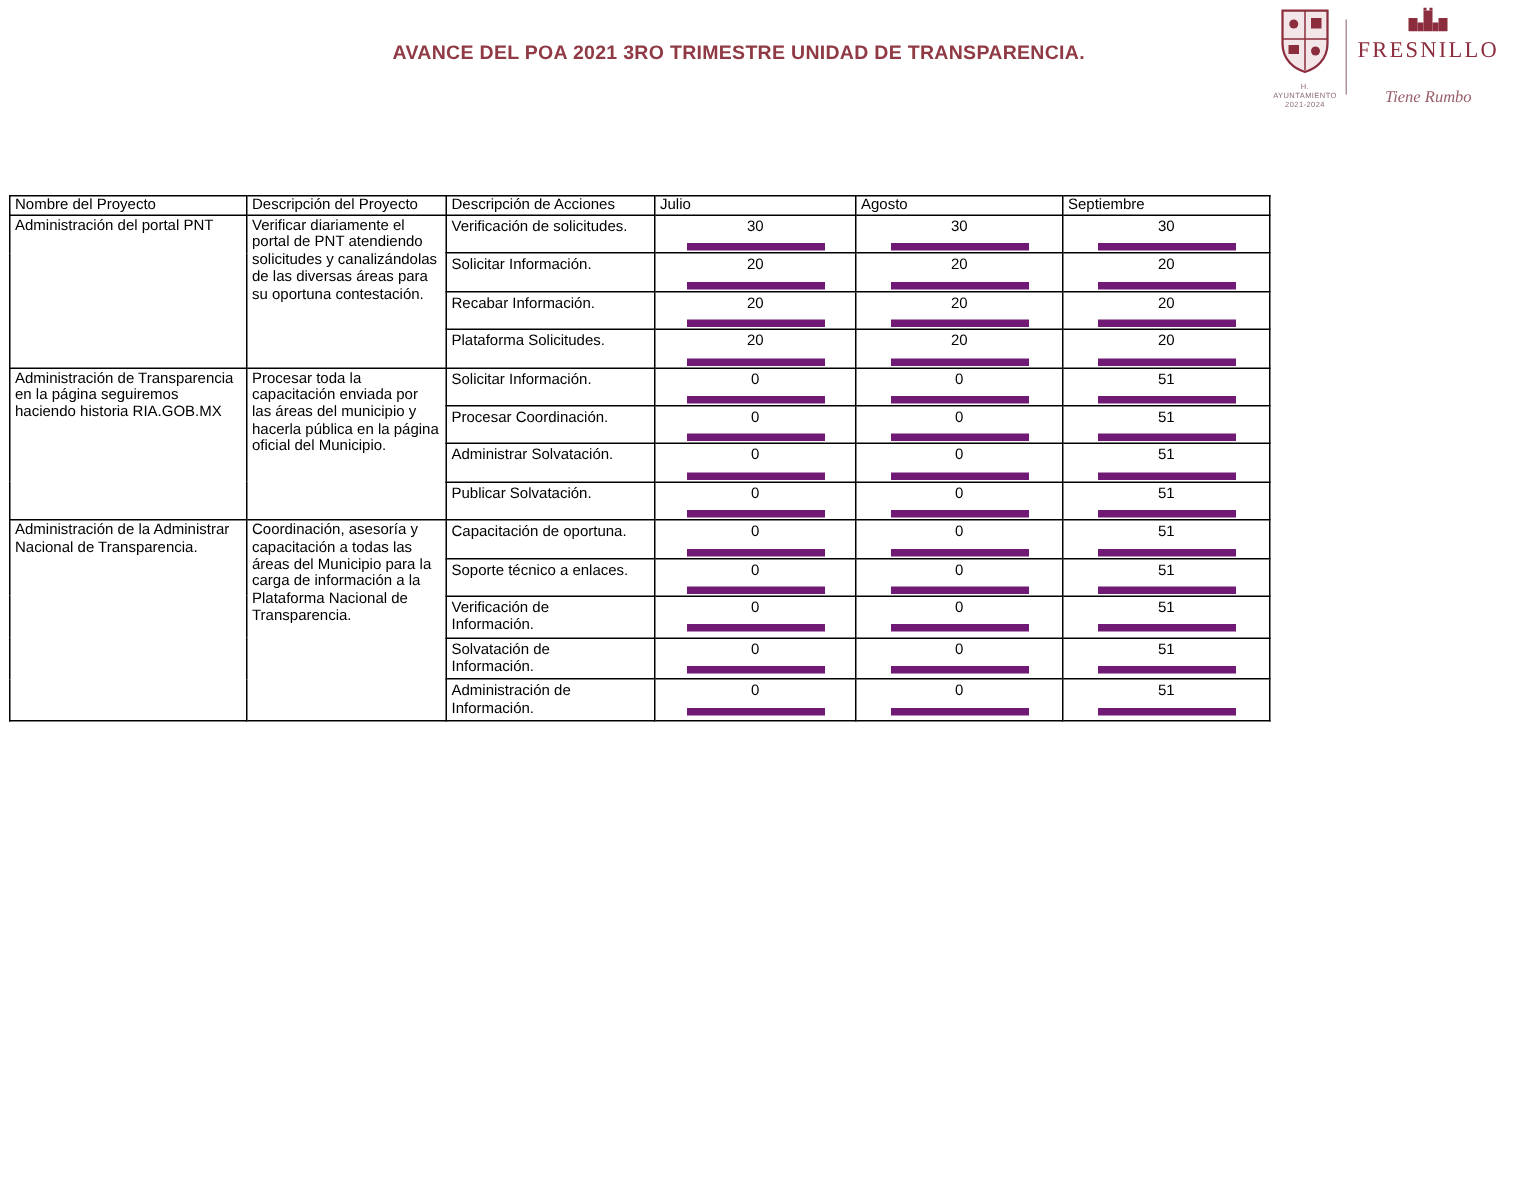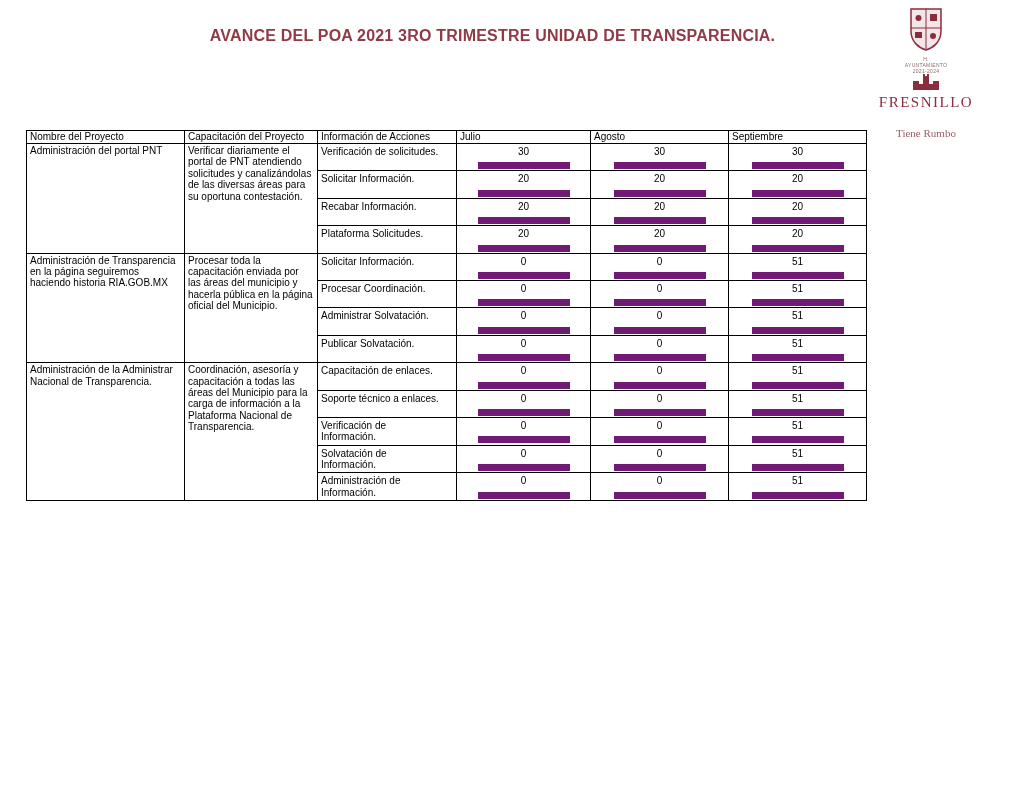--- a/index.html
+++ b/index.html
@@ -16,36 +16,35 @@
     overflow: hidden;
   }
 
   
   .page-title {
     position: absolute;
     top: 27px;
     left: 0;
     width: 985px;
     text-align: center;
-    font-size: 16px;
+    font-size: 13px;
     font-weight: bold;
     color: #8F3A45;
     letter-spacing: 0.2px;
   }
 
   
   .logo {
     position: absolute;
     top: 6px;
     left: 848px;
     width: 156px;
     height: 64px;
     display: flex;
     align-items: center;
-    flex-direction: column;
   }
   .crest-col {
     display: flex;
     flex-direction: column;
     align-items: center;
     width: 44px;
   }
   .crest-caption, .crest-years {
     font-size: 5px;
     color: #8C6B70;
@@ -66,30 +65,31 @@
   }
   .brand-name {
     font-family: "Liberation Serif", serif;
     font-size: 15px;
     letter-spacing: 1.5px;
     color: #8C2D3E;
     line-height: 1.1;
   }
   .brand-slogan {
     font-family: "Liberation Serif", serif;
+    font-style: italic;
     font-size: 11px;
     color: #9A5E68;
     margin-top: 16px;
   }
 
   
   .poa-table {
     position: absolute;
     top: 130px;
-    left: 26px;
+    left: 6px;
     width: 840px;
     border-collapse: collapse;
     table-layout: fixed;
     font-size: 10px;
     line-height: 1.14;
   }
   .poa-table td, .poa-table th {
     border: 1px solid #000;
   }
   .poa-table th {
@@ -112,21 +112,21 @@
     margin-left: 32px;
   }
   .num-cell {
     vertical-align: top;
     text-align: center;
     padding-top: 2px;
   }
   .num-line {
     display: inline-block;
     min-width: 92px;
-    border-bottom: 7px solid #701a75;
+    border-bottom: 5px solid #701a75;
     padding-bottom: 5px;
   }
 </style>
 </head>
 <body>
 
 <div class="page-title">AVANCE DEL POA 2021 3RO TRIMESTRE UNIDAD DE TRANSPARENCIA.</div>
 
 <div class="logo">
   <div class="crest-col">
@@ -167,22 +167,22 @@
     <col style="width:158px">
     <col style="width:133px">
     <col style="width:139px">
     <col style="width:134px">
     <col style="width:138px">
     <col style="width:138px">
   </colgroup>
   <thead>
     <tr>
       <th>Nombre del Proyecto</th>
-      <th>Capacitación del Proyecto</th>
-      <th>Información de Acciones</th>
+      <th>Descripción del Proyecto</th>
+      <th>Descripción de Acciones</th>
       <th>Julio</th>
       <th>Agosto</th>
       <th>Septiembre</th>
     </tr>
   </thead>
   <tbody id="table-body">
       <tr>
         <td class="project-cell" rowspan="4">Administración del portal PNT</td>
         <td class="desc-cell" rowspan="4">Verificar diariamente el portal de PNT atendiendo solicitudes y canalizándolas de las diversas áreas para su oportuna contestación.</td>
         <td class="action-cell">Verificación de solicitudes.</td>
@@ -230,21 +230,21 @@
       </tr>
       <tr>
         <td class="action-cell">Publicar Solvatación.</td>
         <td class="num-cell"><span class="num-line">0</span></td>
         <td class="num-cell"><span class="num-line">0</span></td>
         <td class="num-cell"><span class="num-line">51</span></td>
       </tr>
       <tr>
         <td class="project-cell" rowspan="5">Administración de la Administrar Nacional de Transparencia.</td>
         <td class="desc-cell" rowspan="5">Coordinación, asesoría y capacitación a todas las áreas del Municipio para la carga de información a la Plataforma Nacional de Transparencia.</td>
-        <td class="action-cell">Capacitación de enlaces.</td>
+        <td class="action-cell">Capacitación de oportuna.</td>
         <td class="num-cell"><span class="num-line">0</span></td>
         <td class="num-cell"><span class="num-line">0</span></td>
         <td class="num-cell"><span class="num-line">51</span></td>
       </tr>
       <tr>
         <td class="action-cell">Soporte técnico a enlaces.</td>
         <td class="num-cell"><span class="num-line">0</span></td>
         <td class="num-cell"><span class="num-line">0</span></td>
         <td class="num-cell"><span class="num-line">51</span></td>
       </tr>

